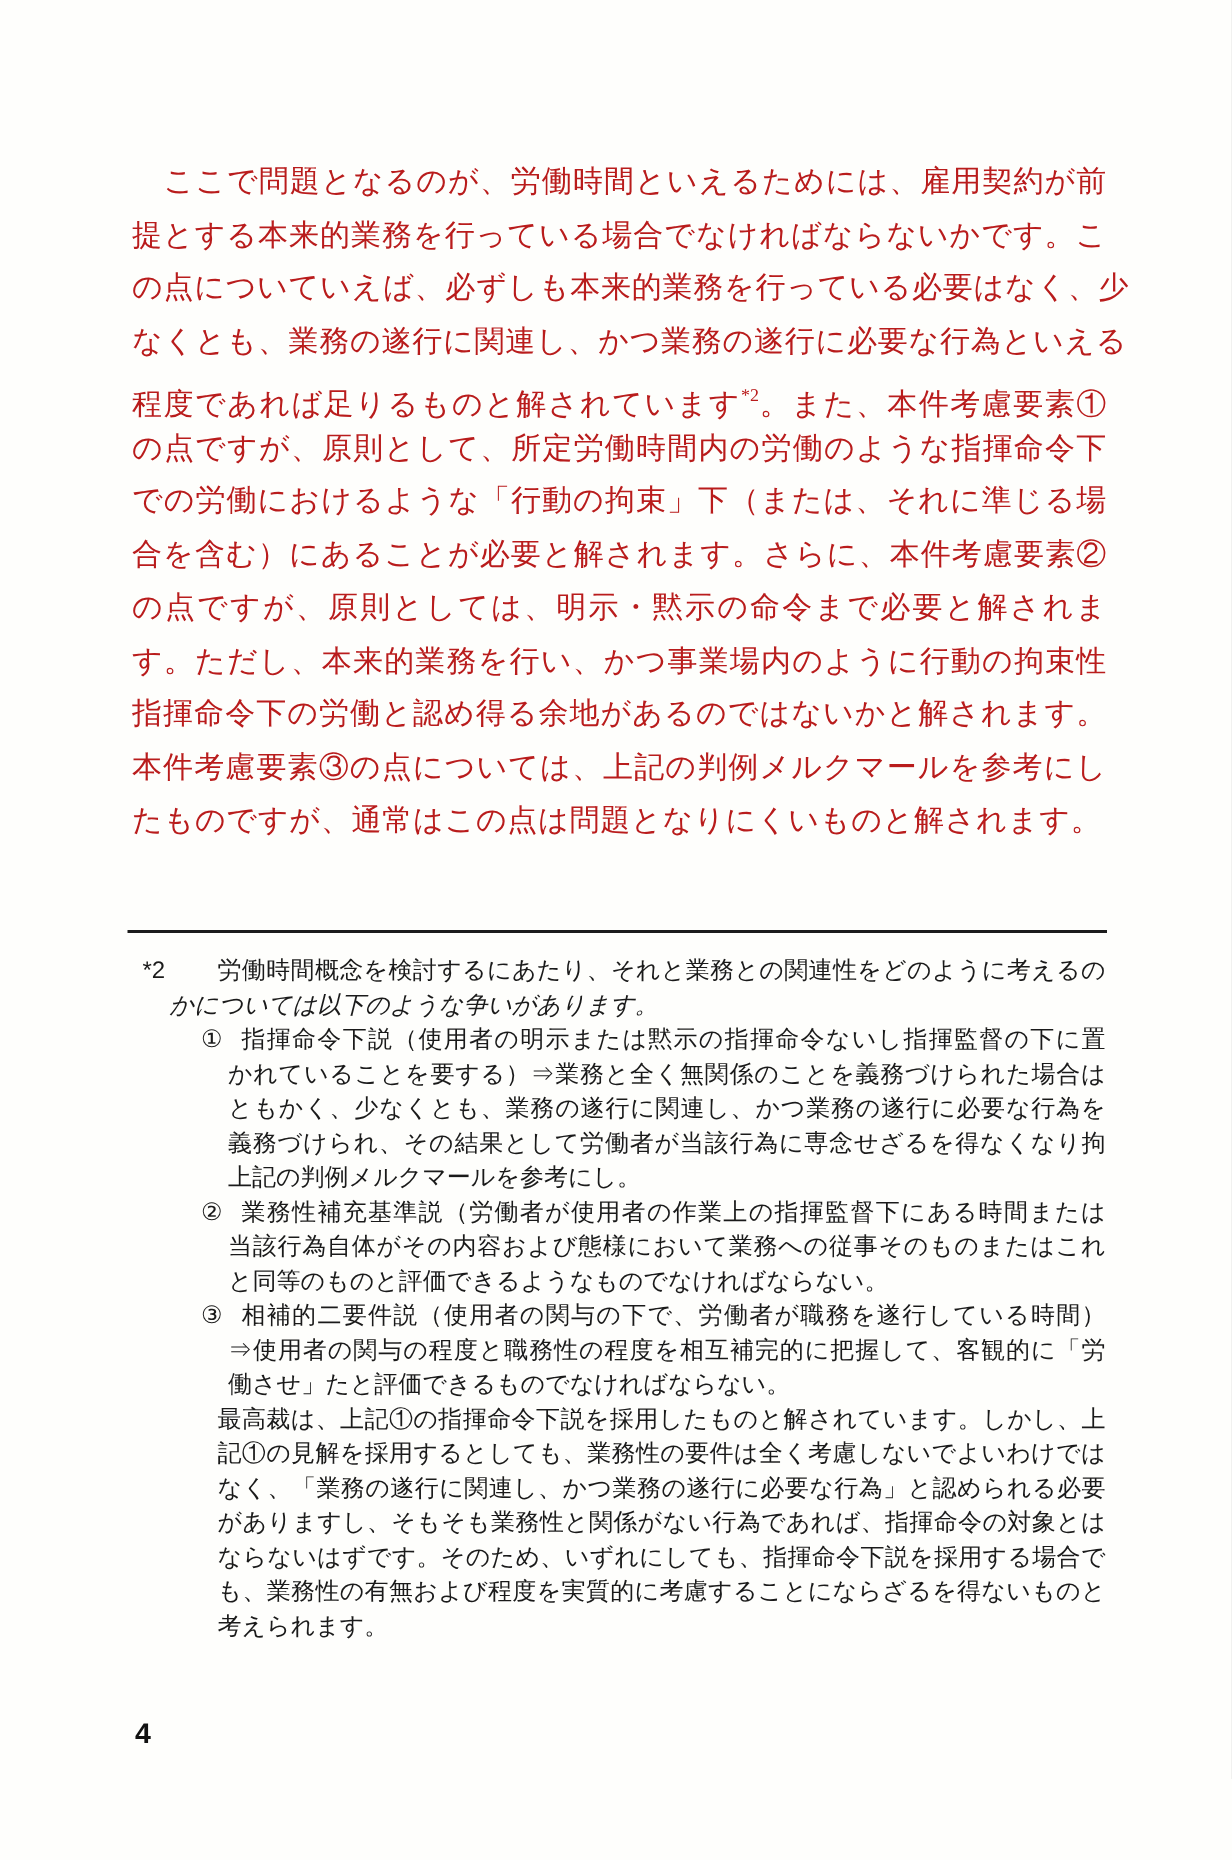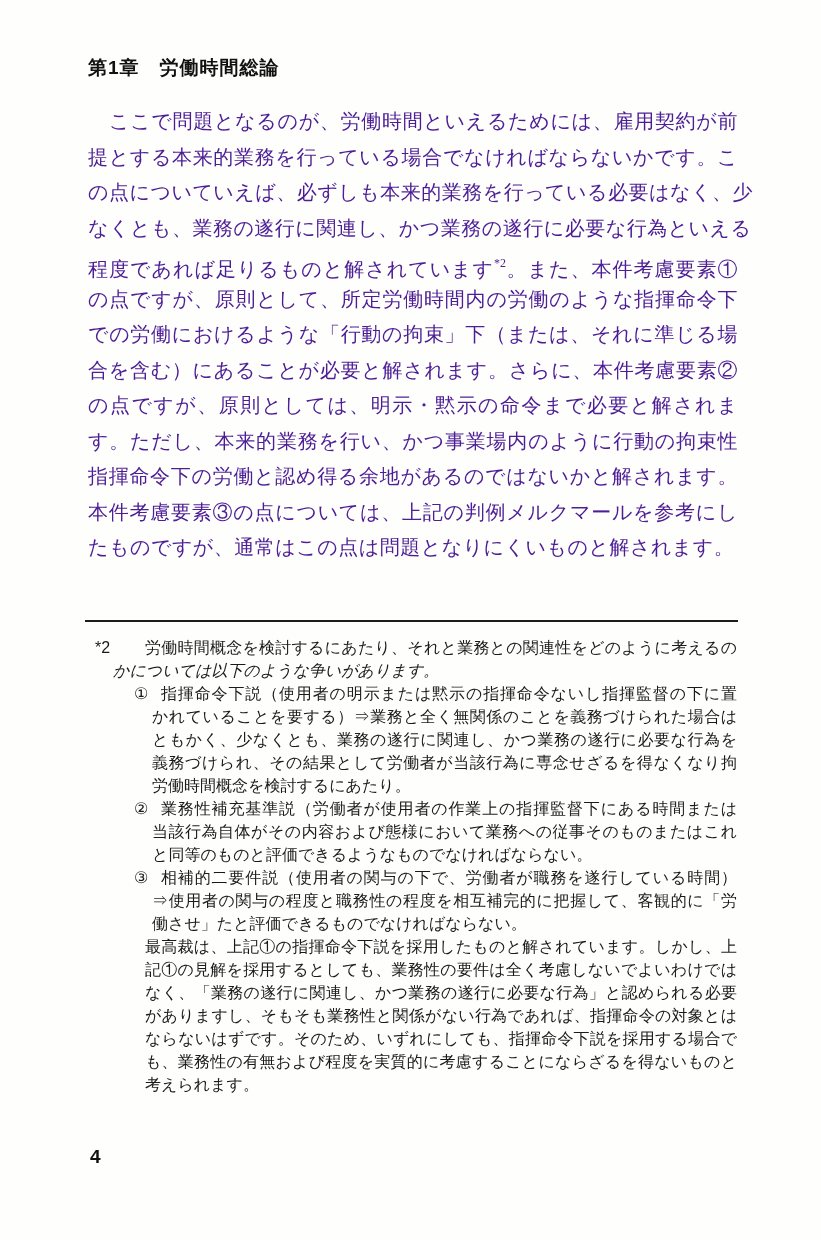--- a/index.html
+++ b/index.html
@@ -16,21 +16,21 @@
     position:absolute;left:88px;top:55px;
     font-family:"Liberation Sans", sans-serif;
     font-weight:bold;font-size:19px;letter-spacing:1px;
     color:#111;
   }
   
   .body-block{
     position:absolute;left:88px;top:104px;width:650px;
     font-size:20px;line-height:35.5px;
     letter-spacing:0.5px;
-    color:#4c1d95;
+    color:#b91c1c;
   }
   .b-line{
     width:650px;height:35.5px;
     text-align:justify;text-align-last:justify;
     white-space:nowrap;
   }
   .b-line.indent{padding-left:21px;width:629px;}
   .b-line.last{text-align-last:left;white-space:normal;}
   .sup-ref{
     font-size:12px;vertical-align:9px;letter-spacing:0;
@@ -63,21 +63,20 @@
     position:absolute;left:90px;top:1146px;
     font-family:"Liberation Sans", sans-serif;
     font-size:19px;font-weight:bold;color:#111;
   }
 </style>
 </head>
 <body>
 
 <div class="page">
 
-  <div class="chapter-header">第1章　労働時間総論</div>
 
   <div class="body-block">
     <div class="b-line indent">ここで問題となるのが、労働時間といえるためには、雇用契約が前</div>
     <div class="b-line">提とする本来的業務を行っている場合でなければならないかです。こ</div>
     <div class="b-line">の点についていえば、必ずしも本来的業務を行っている必要はなく、少</div>
     <div class="b-line">なくとも、業務の遂行に関連し、かつ業務の遂行に必要な行為といえる</div>
     <div class="b-line"><span>程度であれば足りるものと解されています</span><span class="sup-ref">*2</span><span>。また、本件考慮要素①</span></div>
     <div class="b-line">の点ですが、原則として、所定労働時間内の労働のような指揮命令下</div>
     <div class="b-line">での労働におけるような「行動の拘束」下（または、それに準じる場</div>
     <div class="b-line">合を含む）にあることが必要と解されます。さらに、本件考慮要素②</div>
@@ -90,21 +89,21 @@
 
   <div class="footnote-rule"></div>
 
   <div class="footnote-block">
     <div class="f-line f-note-first f-just"><span class="f-marker star">*2</span><span>労働時間概念を検討するにあたり、それと業務との関連性をどのように考えるの</span></div>
     <div class="f-line f-plain f-short">かについては以下のような争いがあります。</div>
     <div class="f-line f-item-first f-just"><span class="f-marker circ">①</span><span>指揮命令下説（使用者の明示または黙示の指揮命令ないし指揮監督の下に置</span></div>
     <div class="f-line f-item-cont f-just">かれていることを要する）⇒業務と全く無関係のことを義務づけられた場合は</div>
     <div class="f-line f-item-cont f-just">ともかく、少なくとも、業務の遂行に関連し、かつ業務の遂行に必要な行為を</div>
     <div class="f-line f-item-cont f-just">義務づけられ、その結果として労働者が当該行為に専念せざるを得なくなり拘</div>
-    <div class="f-line f-item-cont f-short">労働時間概念を検討するにあたり。</div>
+    <div class="f-line f-item-cont f-short">上記の判例メルクマールを参考にし。</div>
     <div class="f-line f-item-first f-just"><span class="f-marker circ">②</span><span>業務性補充基準説（労働者が使用者の作業上の指揮監督下にある時間または</span></div>
     <div class="f-line f-item-cont f-just">当該行為自体がその内容および態様において業務への従事そのものまたはこれ</div>
     <div class="f-line f-item-cont f-short">と同等のものと評価できるようなものでなければならない。</div>
     <div class="f-line f-item-first f-just"><span class="f-marker circ">③</span><span>相補的二要件説（使用者の関与の下で、労働者が職務を遂行している時間）</span></div>
     <div class="f-line f-item-cont f-just">⇒使用者の関与の程度と職務性の程度を相互補完的に把握して、客観的に「労</div>
     <div class="f-line f-item-cont f-short">働させ」たと評価できるものでなければならない。</div>
     <div class="f-line f-para f-just">最高裁は、上記①の指揮命令下説を採用したものと解されています。しかし、上</div>
     <div class="f-line f-para f-just">記①の見解を採用するとしても、業務性の要件は全く考慮しないでよいわけでは</div>
     <div class="f-line f-para f-just">なく、「業務の遂行に関連し、かつ業務の遂行に必要な行為」と認められる必要</div>
     <div class="f-line f-para f-just">がありますし、そもそも業務性と関係がない行為であれば、指揮命令の対象とは</div>

